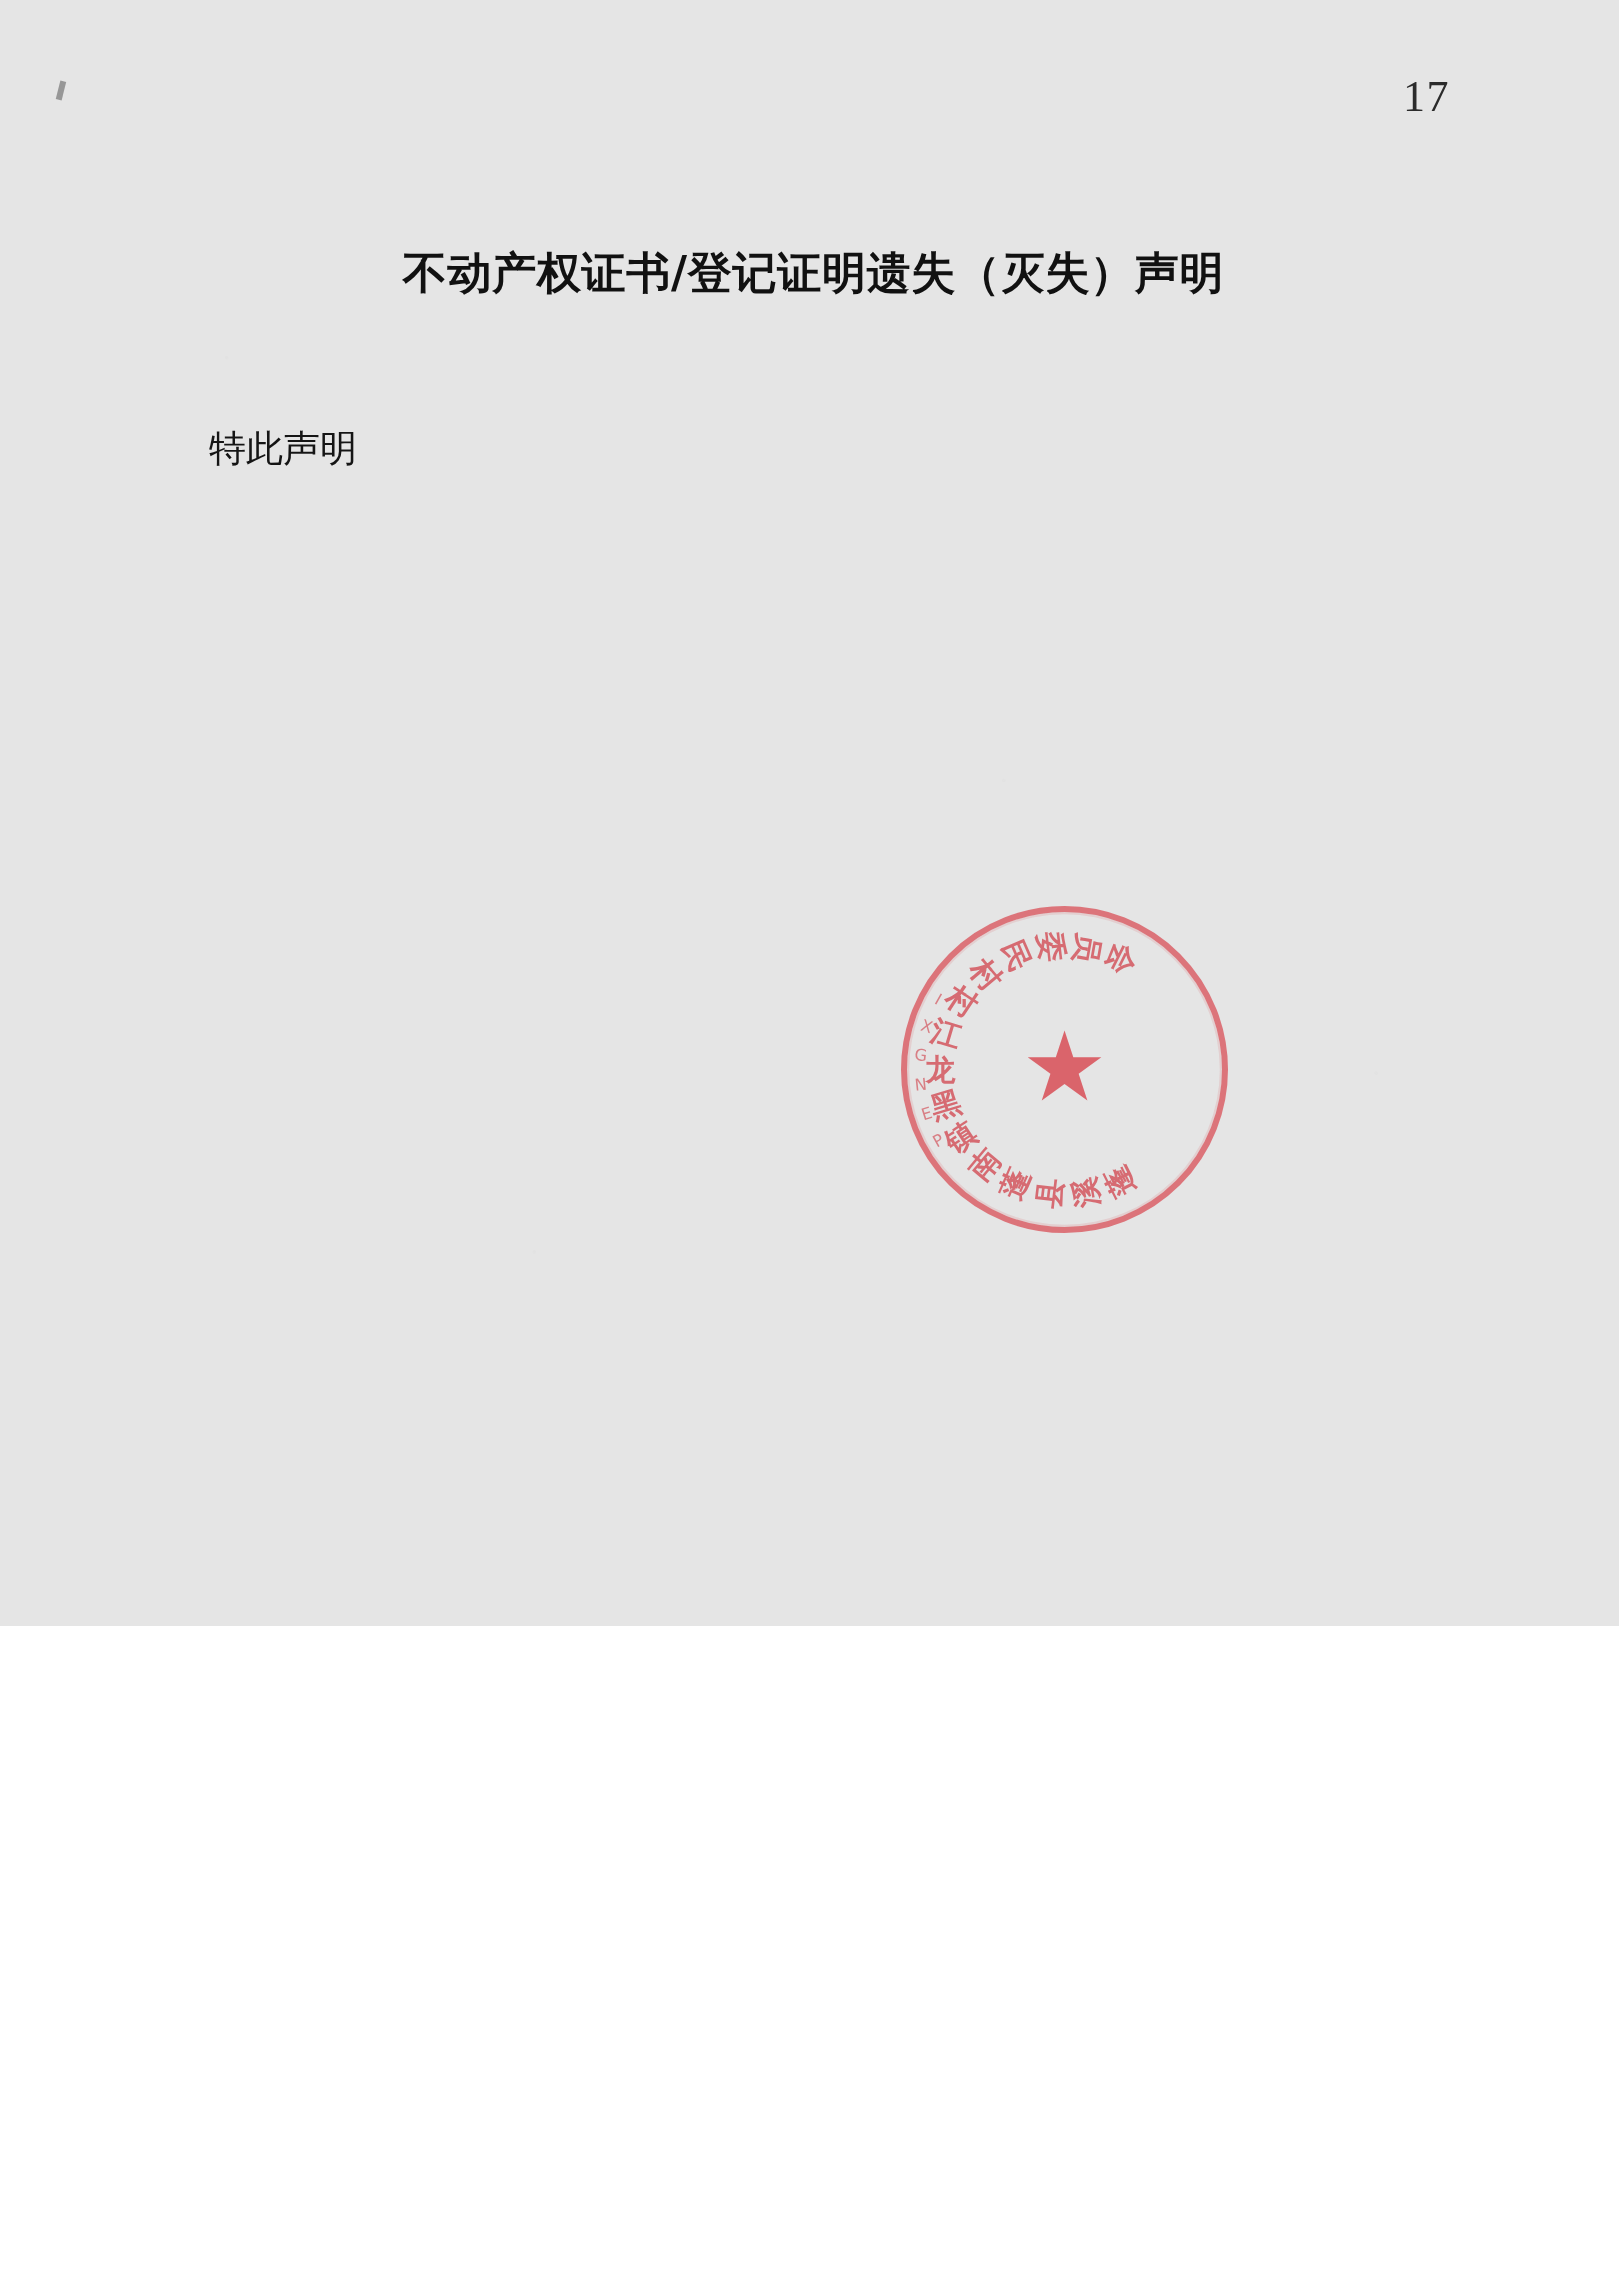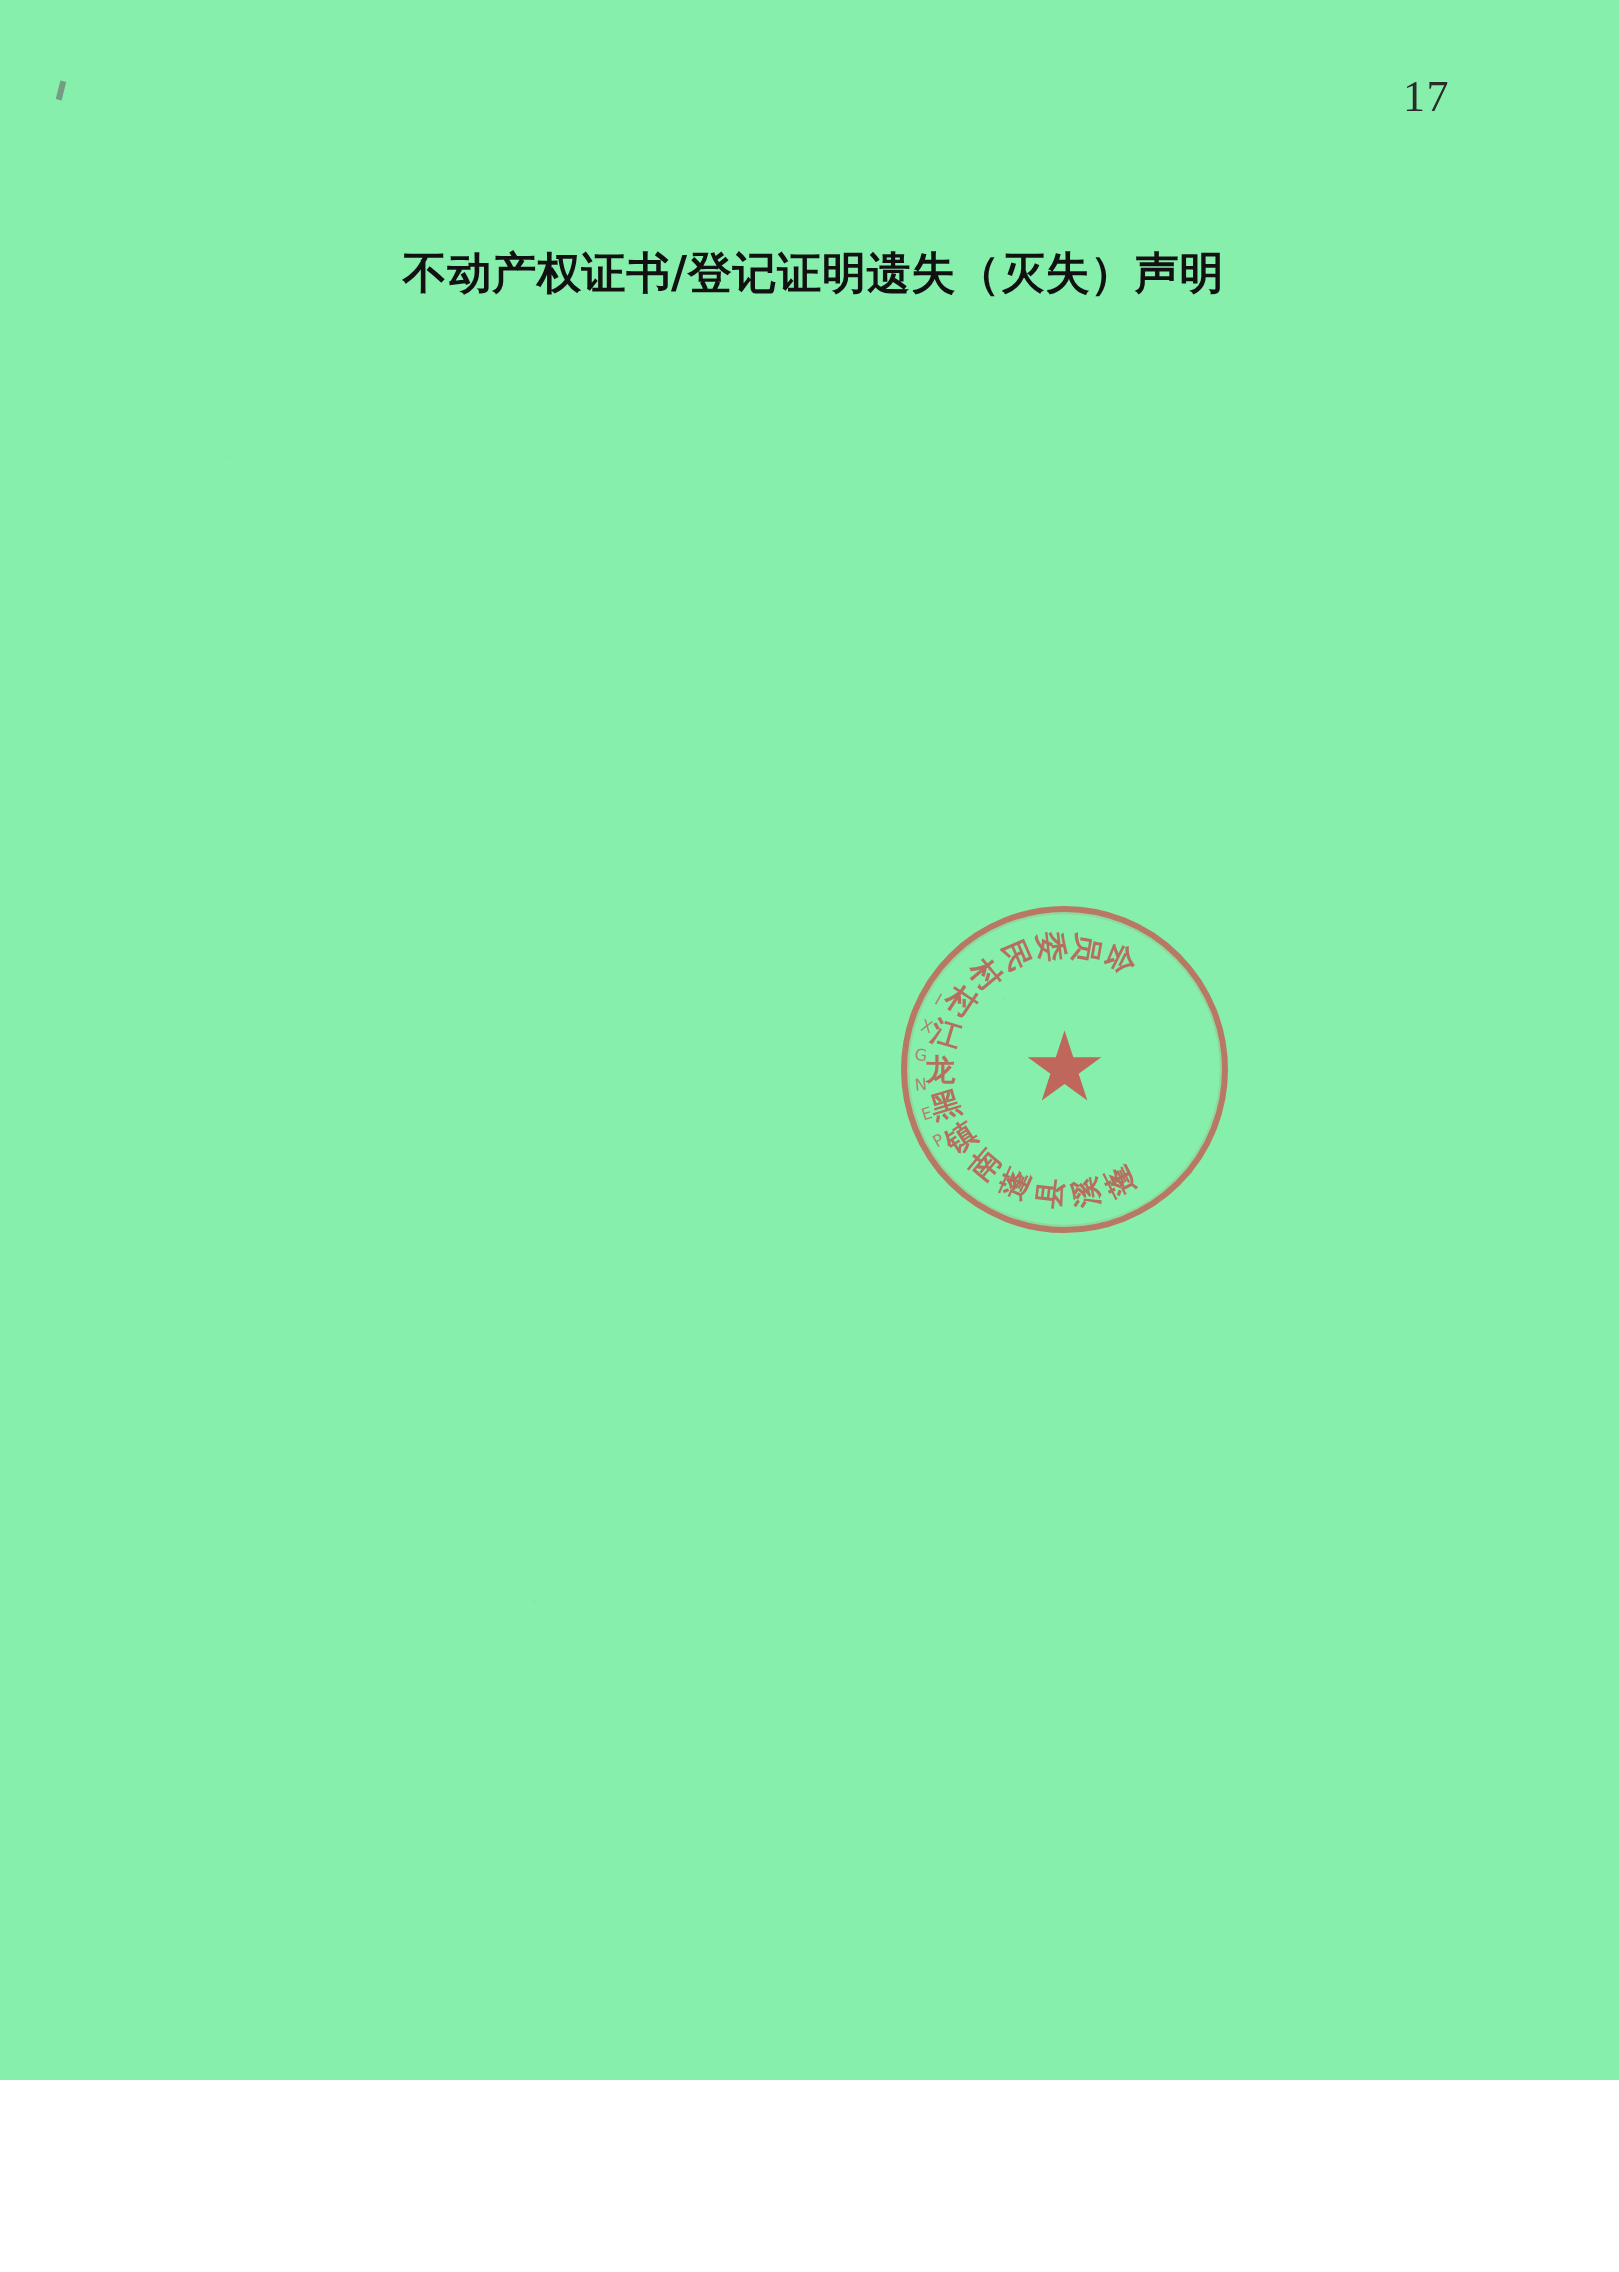--- a/index.html
+++ b/index.html
@@ -7,22 +7,22 @@
     padding: 0;
     background: #ffffff;
   }
   body {
     font-family: "Liberation Serif", serif;
     color: #1a1a1a;
   }
   .page {
     position: relative;
     width: 1619px;
-    height: 2080px;
-    background: #86efac;
+    height: 1626px;
+    background: #e5e5e5;
     overflow: hidden;
   }
   
   .page::before {
     content: "";
     position: absolute;
     inset: 0;
     background:
       radial-gradient(circle at 14% 22%, rgba(0,0,0,0.012) 0 1.5px, transparent 2.2px),
       radial-gradient(circle at 62% 48%, rgba(0,0,0,0.010) 0 1.5px, transparent 2.2px),
@@ -168,20 +168,21 @@
 
 <div class="page">
 
   <div class="corner-mark"></div>
 
   <div class="page-number">17</div>
 
   <div class="doc-title">不动产权证书/登记证明遗失（灭失）声明</div>
 
   <div class="body-block">
+    <p class="para second">特此声明</p>
   </div>
 
 
   <div class="seal">
     <div class="seal-ring"></div>
     <div class="seal-star">★</div>
     <div class="seal-arc-text">
         <span class="seal-char" style="transform: rotate(-206.667deg) translate(0px, -124px) rotate(90deg) translate(-50%, -50%);">蓬</span>
         <span class="seal-char" style="transform: rotate(-190deg) translate(0px, -124px) rotate(90deg) translate(-50%, -50%);">溪</span>
         <span class="seal-char" style="transform: rotate(-173.333deg) translate(0px, -124px) rotate(90deg) translate(-50%, -50%);">县</span>

